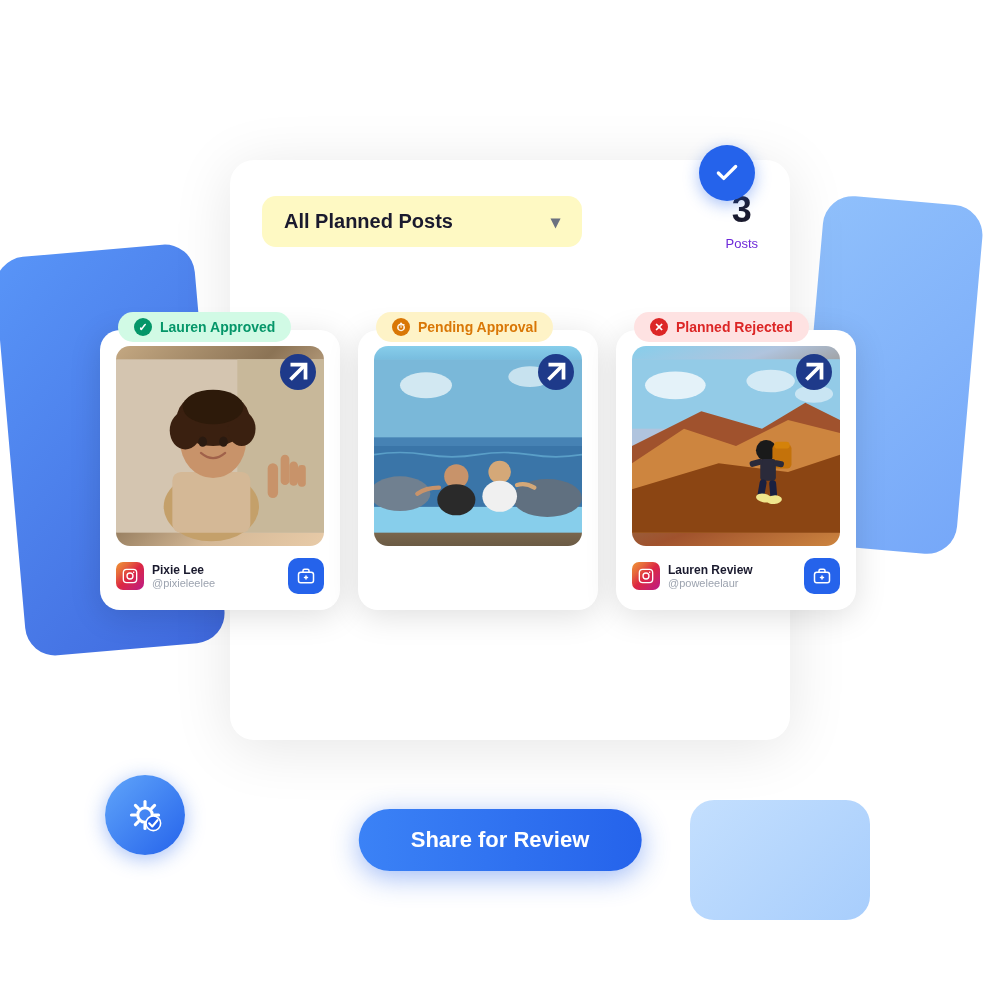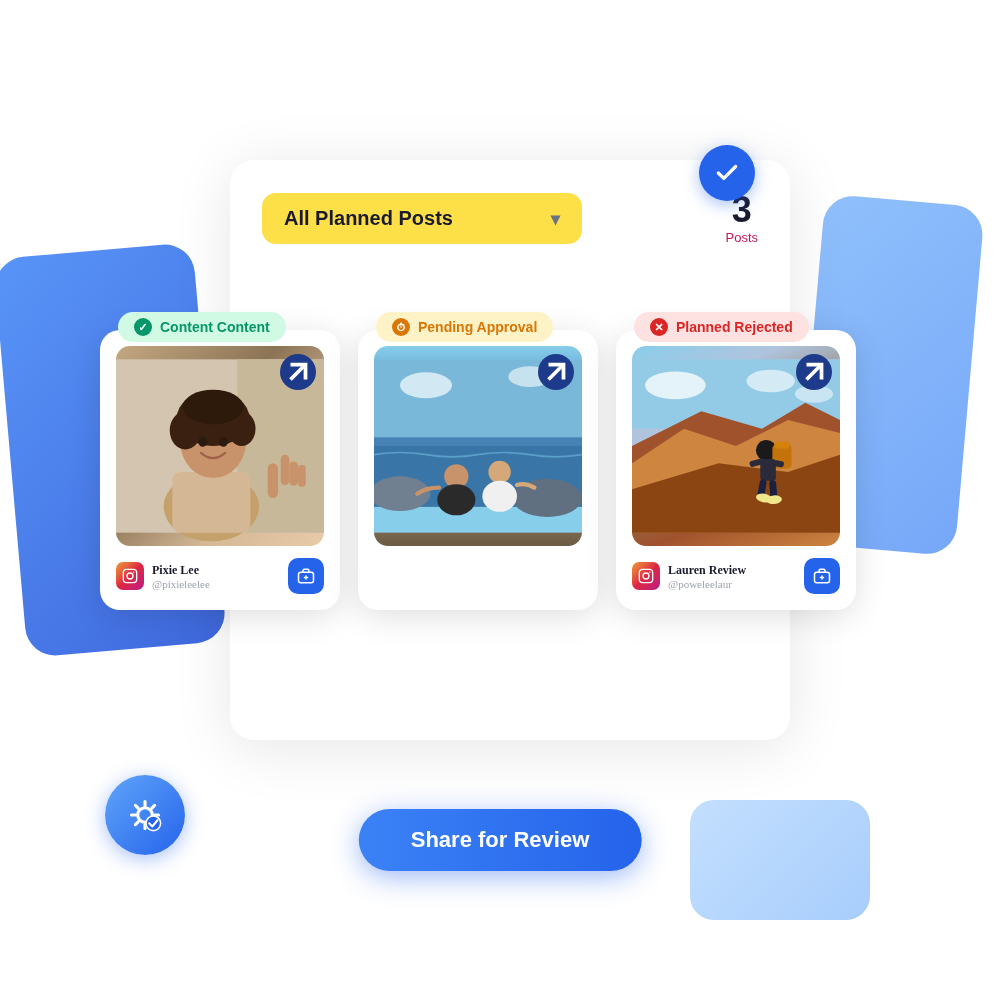--- a/index.html
+++ b/index.html
@@ -36,21 +36,21 @@
     
     .dropdown-row {
       display: flex;
       align-items: center;
       justify-content: space-between;
       padding: 32px 32px 0 32px;
     }
     .dropdown-btn {
       display: flex;
       align-items: center;
-      background: #fde047;
+      background: #fef9c3;
       border-radius: 14px;
       padding: 14px 22px;
       font-size: 20px;
       font-weight: 700;
       color: #1a1a2e;
       cursor: pointer;
       border: none;
       width: 320px;
       justify-content: space-between;
     }
@@ -63,22 +63,22 @@
       text-align: center;
     }
     .posts-number {
       font-size: 36px;
       font-weight: 900;
       color: #1a1a2e;
       line-height: 1;
     }
     .posts-label {
       font-size: 13px;
-      color: #be185d;
-      margin-top: 2px;
+      color: #6d28d9;
+      margin-top: 8px;
     }
 
     
     .check-circle-top {
       position: absolute;
       top: 95px;
       right: 195px;
       width: 56px;
       height: 56px;
       background: #2563eb;
@@ -177,21 +177,20 @@
     .card-footer {
       display: flex;
       align-items: center;
       justify-content: space-between;
       margin-top: 12px;
     }
     .card-user {
       display: flex;
       align-items: center;
       gap: 8px;
-      font-family: Liberation Serif, serif;
     }
     .insta-icon {
       width: 28px; height: 28px;
       background: linear-gradient(135deg, #f09433, #e6683c, #dc2743, #cc2366, #bc1888);
       border-radius: 7px;
       display: flex; align-items: center; justify-content: center;
     }
     .insta-icon svg { width: 16px; height: 16px; }
     .user-info-name {
       font-size: 12px;
@@ -308,21 +307,21 @@
         <div class="posts-label">Posts</div>
       </div>
     </div>
   </div>
 
   <div class="cards-row">
 
     <div class="post-card">
       <div class="badge badge-green">
         <span class="badge-icon badge-icon-green">✓</span>
-        <span>Content Content</span>
+        <span>Lauren Approved</span>
       </div>
       <div class="img-placeholder img-woman">
         <svg viewBox="0 0 240 200" xmlns="http://www.w3.org/2000/svg">
 
           <rect width="240" height="200" fill="#d4c5b0"></rect>
 
           <rect x="140" y="0" width="100" height="200" fill="#c8b89a"></rect>
 
           <ellipse cx="110" cy="170" rx="55" ry="40" fill="#c4a06a"></ellipse>
 

